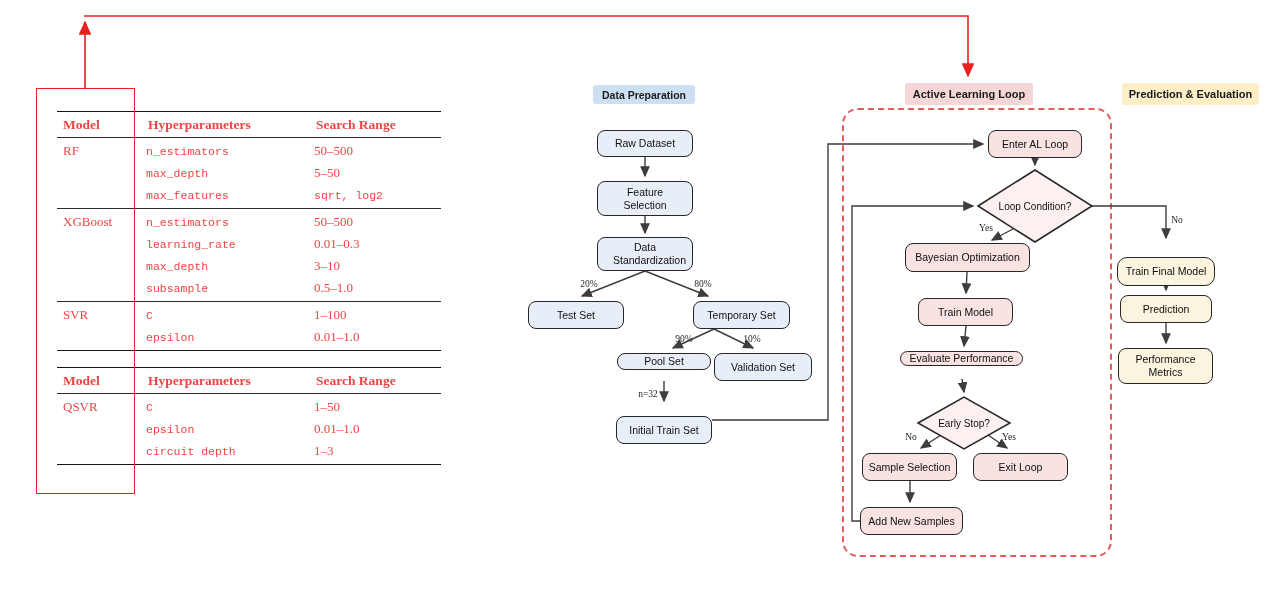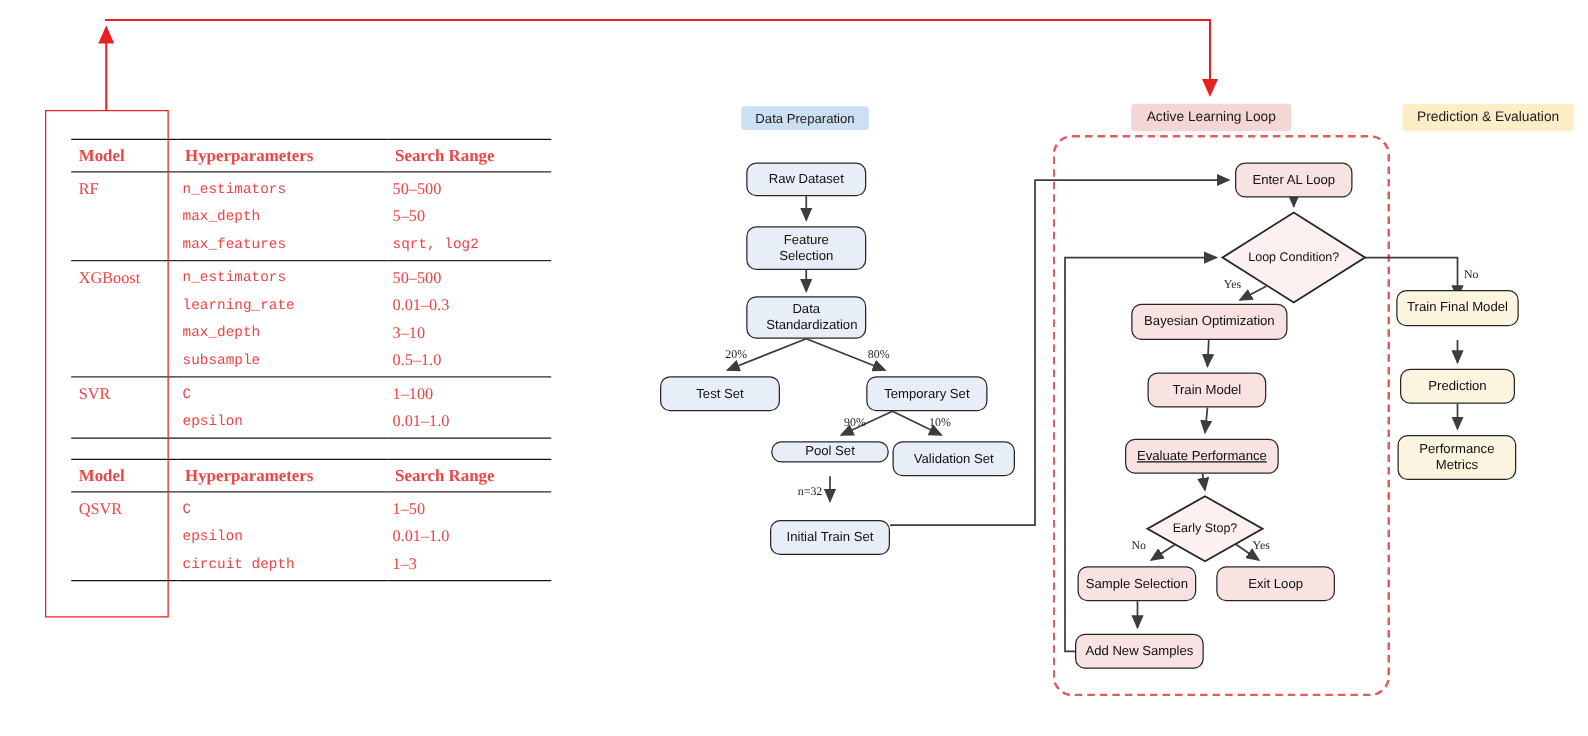--- a/index.html
+++ b/index.html
@@ -34,21 +34,21 @@
           padding:1px 3px; z-index:3; }
   .node.blue   { background:#e8eef8; }
   .node.pink   { background:#f8e2e2; }
   .node.yellow { background:#fbf5df; }
   .node .wrap2 { display:inline-block; max-width:64px; }
 
   .dlabel { position:absolute; transform:translate(-50%,-50%); font-size:10px;
             color:#101010; white-space:nowrap; z-index:4; }
 
   .badge { position:absolute; display:flex; align-items:center; justify-content:center;
-           font-weight:normal; font-size:11px; color:#1b1b1b; border-radius:3px;
+           font-weight:bold; font-size:11px; color:#1b1b1b; border-radius:3px;
            box-sizing:border-box; z-index:3; white-space:nowrap; }
   .badge.blue   { background:#cddff2; font-size:10.5px; }
   .badge.pink   { background:#f5d6d7; }
   .badge.yellow { background:#fcefc7; }
 
   .elabel { position:absolute; transform:translate(-50%,-50%); font-size:9.5px;
             font-family:"Liberation Serif", serif; color:#1f1f1f; z-index:4;
             white-space:nowrap; }
 </style>
 </head>
@@ -224,35 +224,35 @@
   <div class="node pink" style="left:988px; top:130px; width:94px; height:28px;">
       <span>Enter AL Loop</span>
     </div>
   <span class="dlabel" style="left:1035px; top:206px;">Loop Condition?</span>
   <div class="node pink" style="left:905px; top:243px; width:125px; height:29px;">
       <span>Bayesian Optimization</span>
     </div>
   <div class="node pink" style="left:918px; top:298px; width:95px; height:28px;">
       <span>Train Model</span>
     </div>
-  <div class="node pink" style="left:900px; top:351px; width:123px; height:28px;text-decoration:underline;">
+  <div class="node pink" style="left:900px; top:351px; width:123px; height:15px;">
       <span>Evaluate Performance</span>
     </div>
   <span class="dlabel" style="left:964px; top:423px;">Early Stop?</span>
   <div class="node pink" style="left:862px; top:453px; width:95px; height:28px;">
       <span>Sample Selection</span>
     </div>
   <div class="node pink" style="left:973px; top:453px; width:95px; height:28px;">
       <span>Exit Loop</span>
     </div>
   <div class="node pink" style="left:860px; top:507px; width:103px; height:28px;">
       <span>Add New Samples</span>
     </div>
 
-  <div class="node yellow" style="left:1117px; top:232px; width:98px; height:29px;">
+  <div class="node yellow" style="left:1117px; top:257px; width:98px; height:29px;border-radius:10px;">
       <span>Train Final Model</span>
     </div>
   <div class="node yellow" style="left:1120px; top:295px; width:92px; height:28px;">
       <span>Prediction</span>
     </div>
   <div class="node yellow" style="left:1118px; top:348px; width:95px; height:36px;">
       <span class="wrap2">Performance Metrics</span>
     </div>
 
   <span class="elabel" style="left:589px; top:284px;">20%</span>

